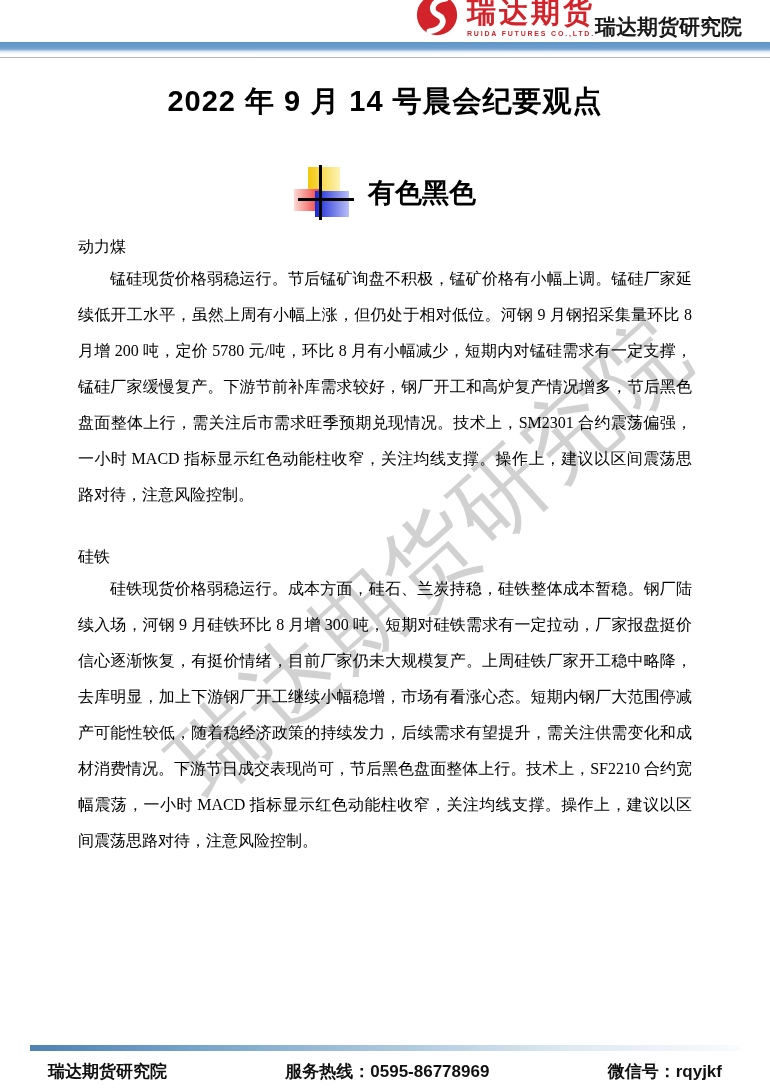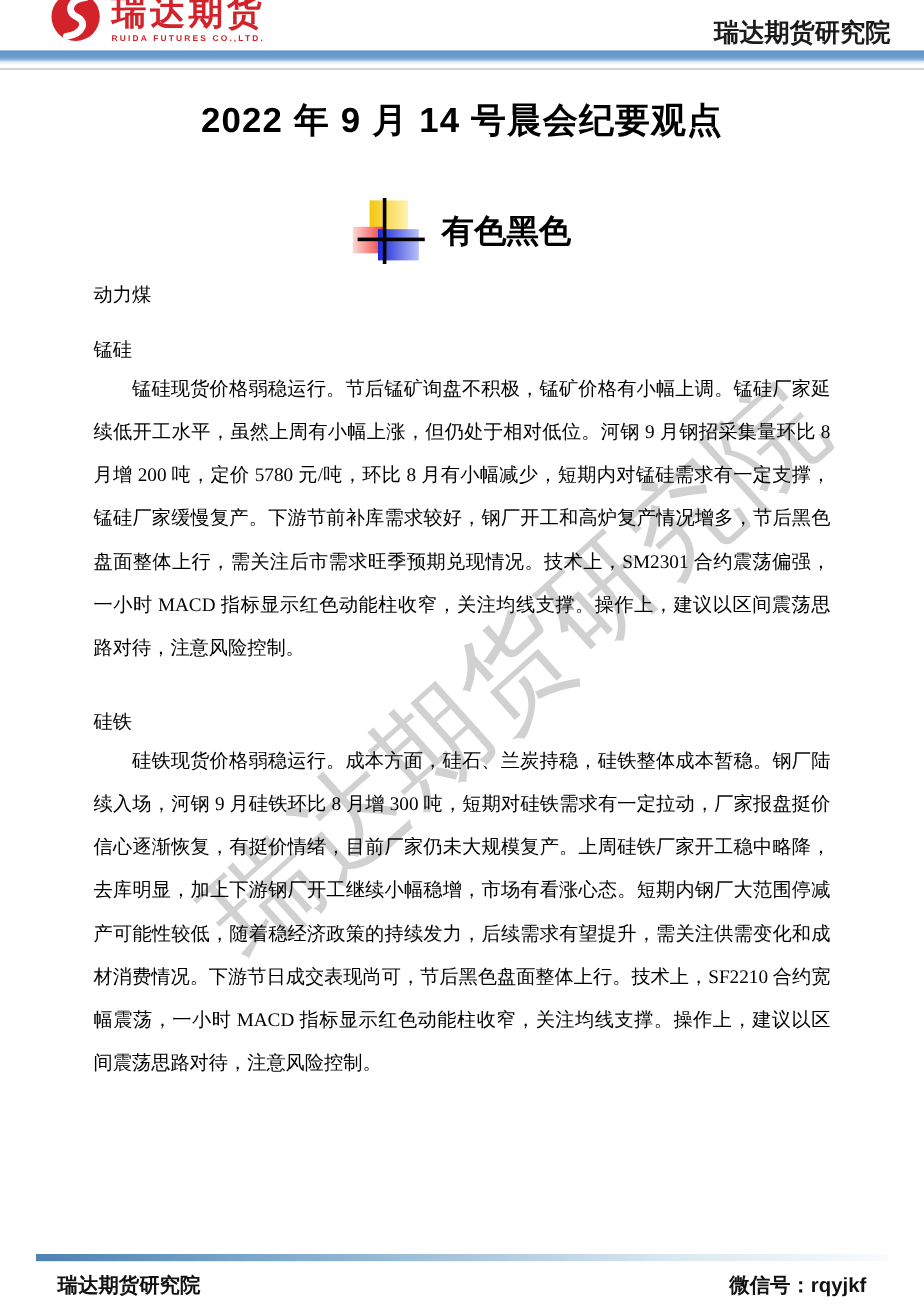--- a/index.html
+++ b/index.html
@@ -4,21 +4,21 @@
 <style>
   html,body { margin:0; padding:0; background:#ffffff; }
   .page {
     position:relative; width:770px; height:1089px; margin:0 auto;
     background:#ffffff; overflow:hidden; color:#000;
     font-family:"Liberation Serif","DejaVu Serif",serif;
   }
 
   
   .header {
-    display:flex; justify-content:space-between; align-items:flex-end;
+    display:flex; justify-content:flex-end; align-items:flex-end;
     height:38px; padding:4px 28px 0 40px;
   }
   .logo { display:flex; align-items:center; gap:7px; }
   .logo-text { display:flex; flex-direction:column; line-height:1; }
   .logo-cn {
     font-family:"Liberation Sans","DejaVu Sans",sans-serif;
     font-weight:bold; font-size:29px; color:#d3232a; letter-spacing:3px;
   }
   .logo-en {
     font-family:"Liberation Sans","DejaVu Sans",sans-serif;
@@ -129,34 +129,36 @@
     <span class="cat-label">有色黑色</span>
   </div>
 
   <div class="content">
 
     <div>
       <div class="sec-heading h1">动力煤</div>
     </div>
 
     <div>
-      <div class="sec-heading h2">锰硅</div>
       <p class="sec-para">锰硅现货价格弱稳运行。节后锰矿询盘不积极，锰矿价格有小幅上调。锰硅厂家延续低开工水平，虽然上周有小幅上涨，但仍处于相对低位。河钢 9 月钢招采集量环比 8 月增 200 吨，定价 5780 元/吨，环比 8 月有小幅减少，短期内对锰硅需求有一定支撑，锰硅厂家缓慢复产。下游节前补库需求较好，钢厂开工和高炉复产情况增多，节后黑色盘面整体上行，需关注后市需求旺季预期兑现情况。技术上，SM2301 合约震荡偏强，一小时 MACD 指标显示红色动能柱收窄，关注均线支撑。操作上，建议以区间震荡思路对待，注意风险控制。</p>
     </div>
 
     <div>
       <div class="sec-heading h3">硅铁</div>
       <p class="sec-para">硅铁现货价格弱稳运行。成本方面，硅石、兰炭持稳，硅铁整体成本暂稳。钢厂陆续入场，河钢 9 月硅铁环比 8 月增 300 吨，短期对硅铁需求有一定拉动，厂家报盘挺价信心逐渐恢复，有挺价情绪，目前厂家仍未大规模复产。上周硅铁厂家开工稳中略降，去库明显，加上下游钢厂开工继续小幅稳增，市场有看涨心态。短期内钢厂大范围停减产可能性较低，随着稳经济政策的持续发力，后续需求有望提升，需关注供需变化和成材消费情况。下游节日成交表现尚可，节后黑色盘面整体上行。技术上，SF2210 合约宽幅震荡，一小时 MACD 指标显示红色动能柱收窄，关注均线支撑。操作上，建议以区间震荡思路对待，注意风险控制。</p>
     </div>
 
   </div>
 
   <div class="footer">
     <div class="footer-line"></div>
     <div class="footer-row">
       <span>瑞达期货研究院</span>
       <span>
+        <span>服务热线：</span><span>0595-86778969</span>
+      </span>
+      <span>
         <span>微信号：</span><span>rqyjkf</span>
       </span>
     </div>
   </div>
 
 </div>
 
 </body></html>

